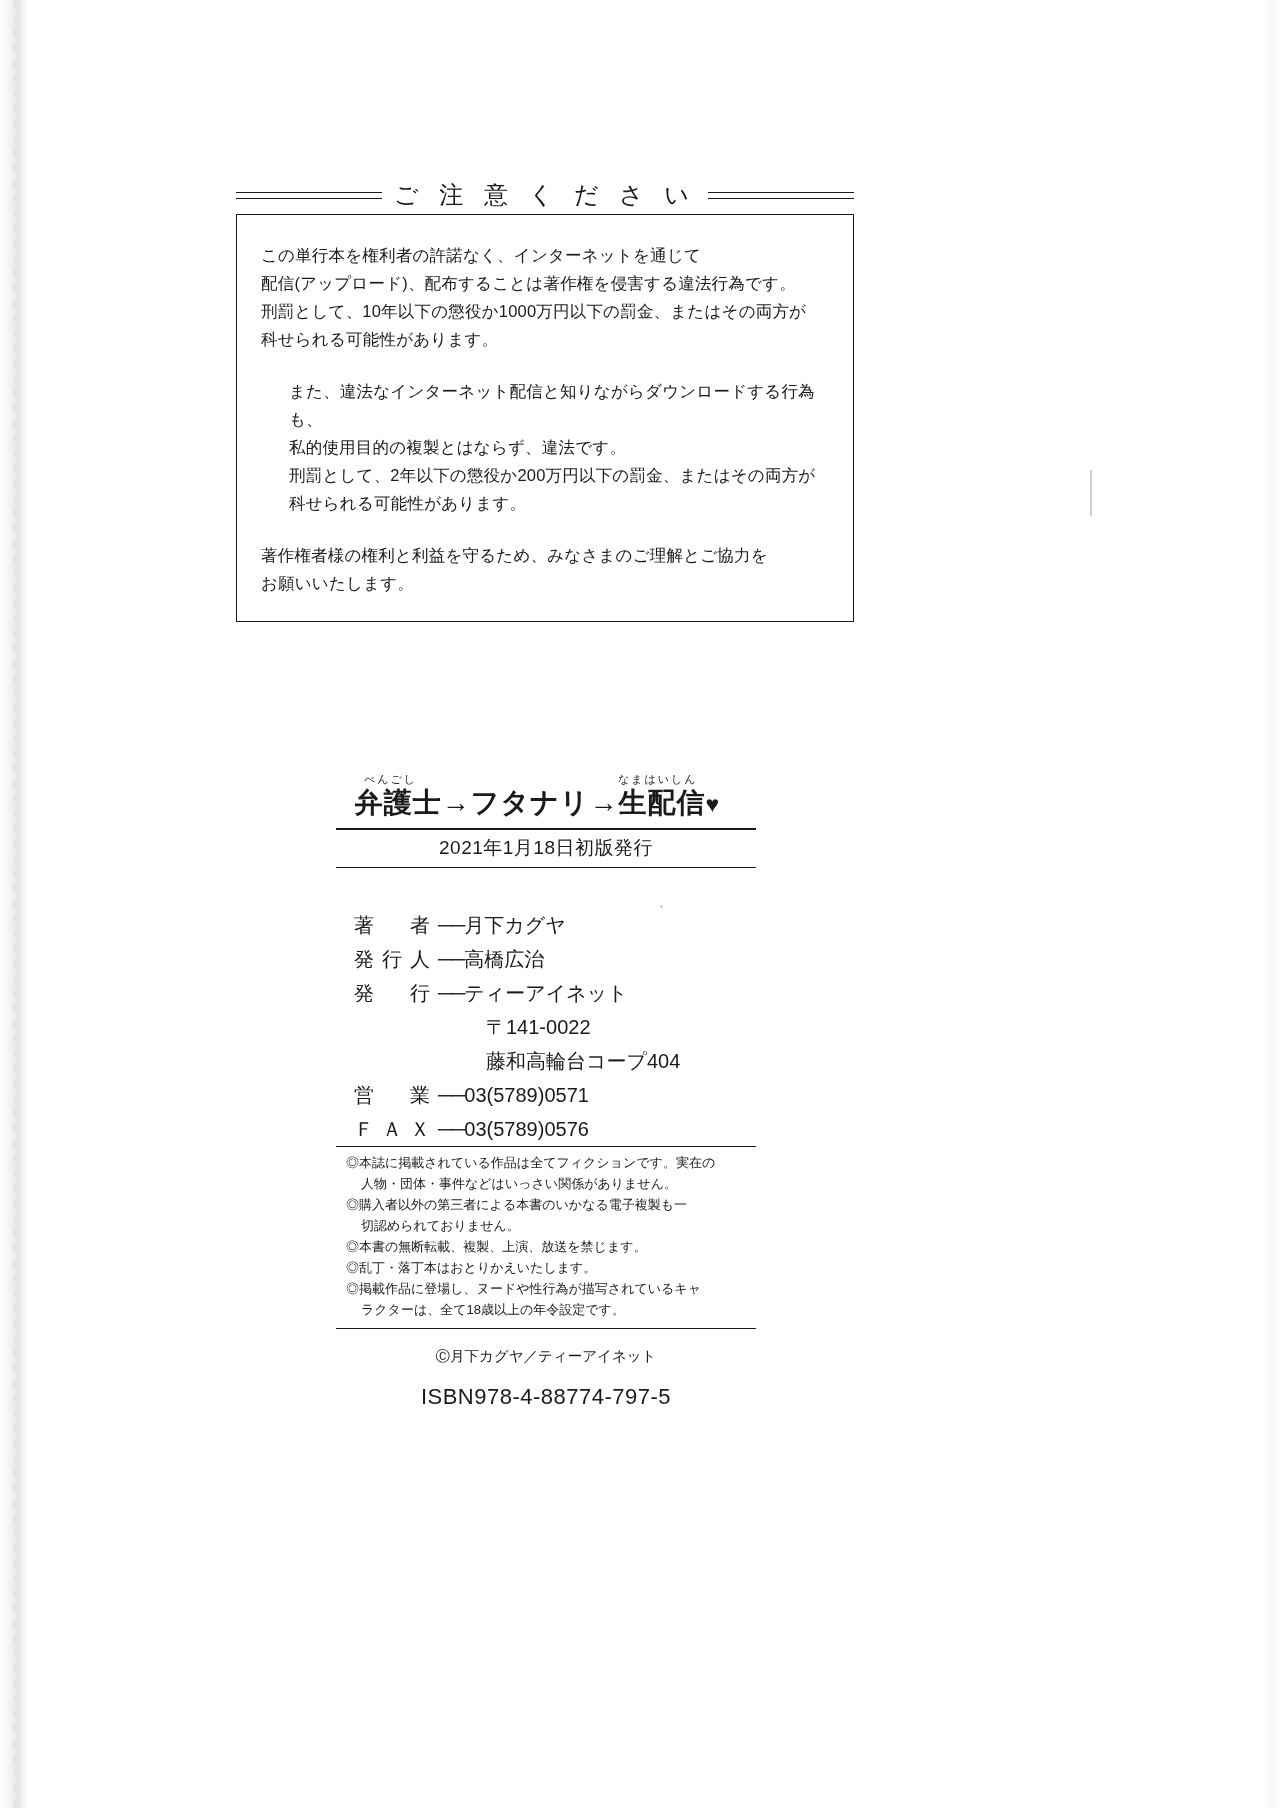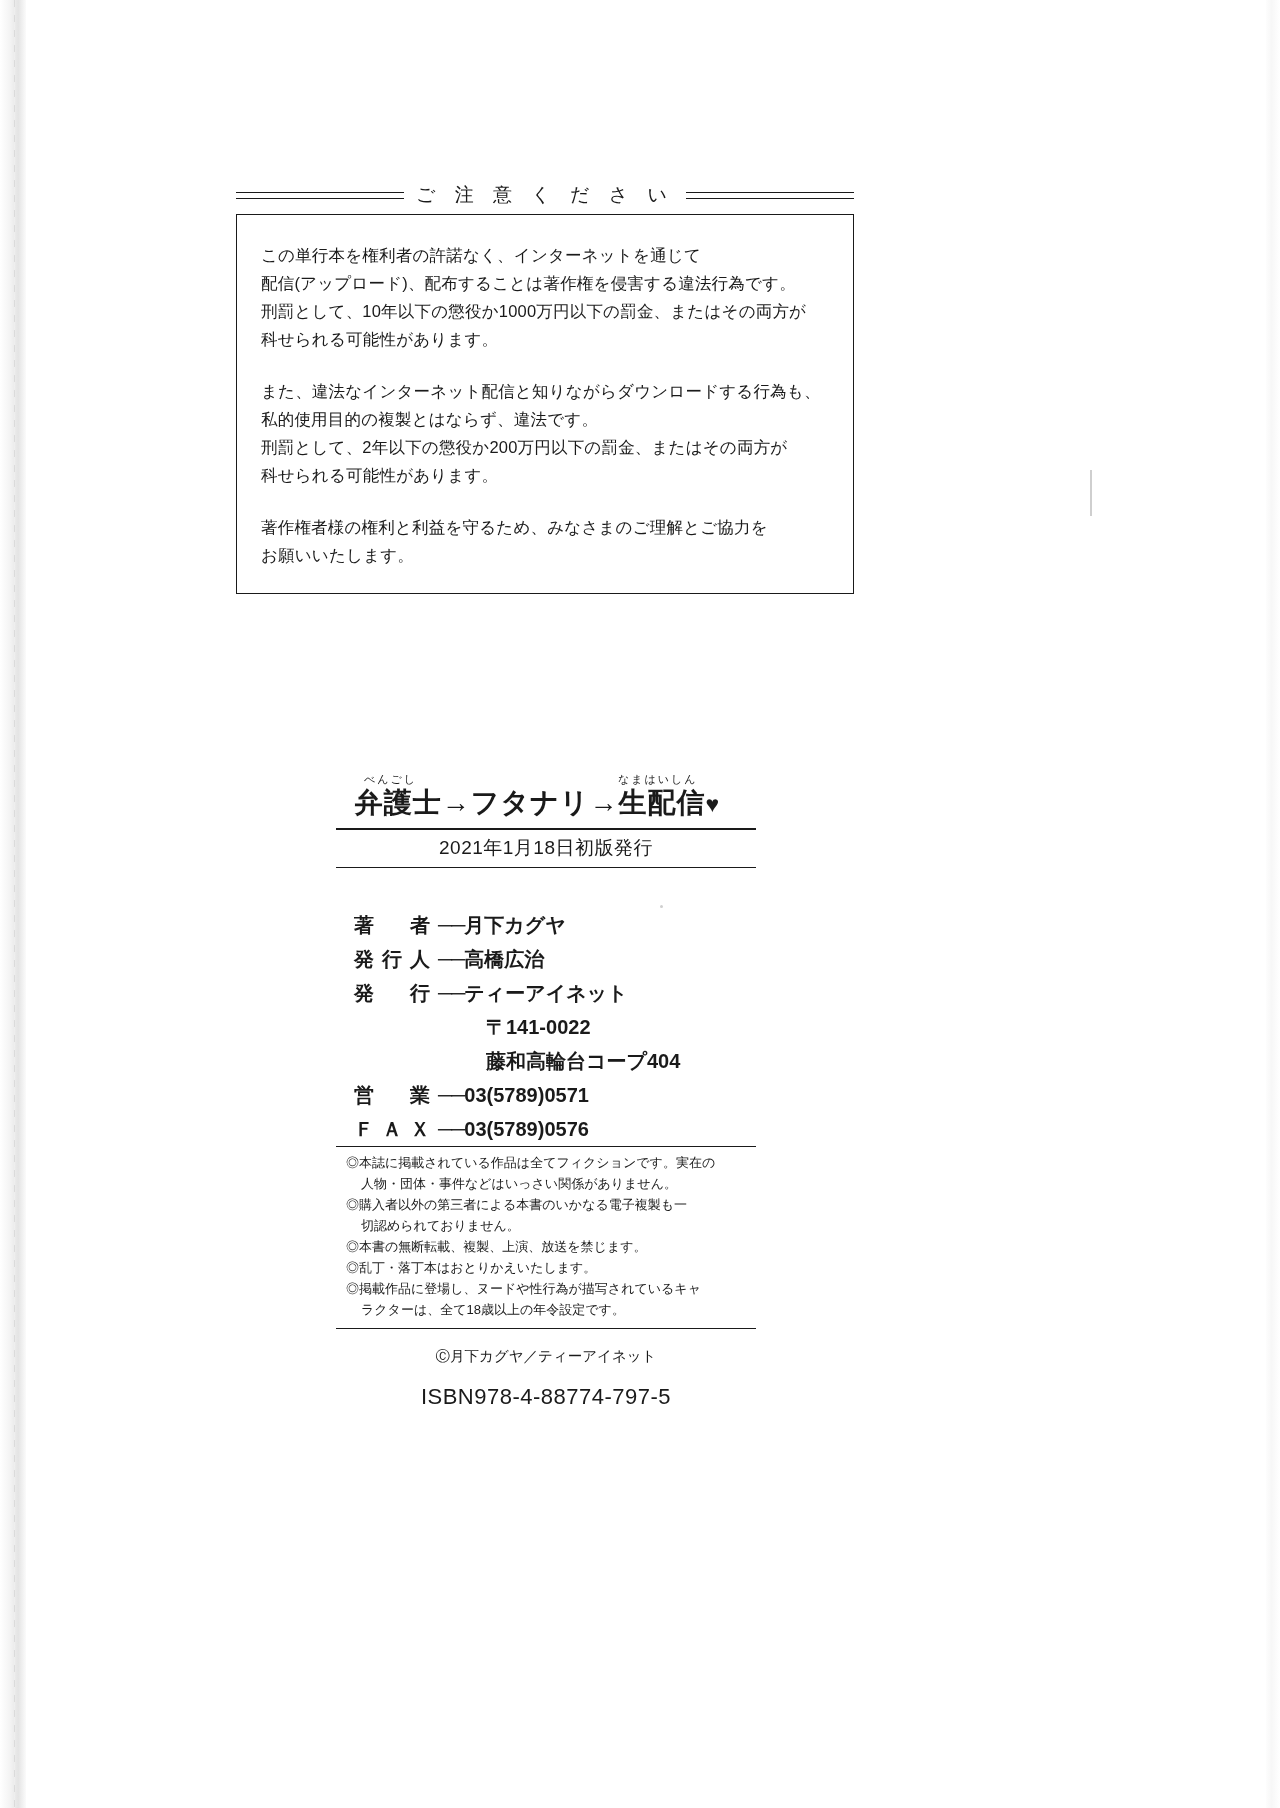--- a/index.html
+++ b/index.html
@@ -54,21 +54,21 @@
     margin-bottom: 8px;
   }
   .rule-double {
     flex: 1;
     height: 5px;
     border-top: 1.6px solid #1a1a1a;
     border-bottom: 1.6px solid #1a1a1a;
   }
   .notice-title {
     font-family: "Liberation Sans", sans-serif;
-    font-size: 19px;
+    font-size: 24px;
     letter-spacing: 7px;
     white-space: nowrap;
     padding: 0 2px;
   }
   .notice-body {
     border: 1.6px solid #1a1a1a;
     padding: 26px 24px 24px 24px;
     min-height: 334px;
     box-sizing: border-box;
   }
@@ -125,21 +125,20 @@
     letter-spacing: .5px;
   }
 
   .credits {
     margin-top: 40px;
     font-family: "Liberation Sans", sans-serif;
     font-size: 20px;
     line-height: 34px;
     text-align: left;
     padding-left: 18px;
-    font-weight: bold;
   }
   .credit-line { white-space: nowrap; }
   .credit-label { display: inline-block; letter-spacing: 8px; }
   .dash { letter-spacing: -1px; }
   .credit-indent { padding-left: 132px; white-space: nowrap; }
 
   .fineprint {
     border-top: 1.4px solid #1a1a1a;
     padding-top: 6px;
     text-align: left;
@@ -179,21 +178,21 @@
   <div class="notice-title-row">
     <span class="rule-double"></span>
     <span class="notice-title">ご 注 意 く だ さ い</span>
     <span class="rule-double"></span>
   </div>
   <div class="notice-body">
     <p class="notice-p" style="white-space:pre-line;">この単行本を権利者の許諾なく、インターネットを通じて
 配信(アップロード)、配布することは著作権を侵害する違法行為です。
 刑罰として、10年以下の懲役か1000万円以下の罰金、またはその両方が
 科せられる可能性があります。</p>
-    <p class="notice-p" style="white-space:pre-line;">また、違法なインターネット配信と知りながらダウンロードする行為も、
+    <p class="notice-p" style="white-space:pre-line;margin-left:28px;">また、違法なインターネット配信と知りながらダウンロードする行為も、
 私的使用目的の複製とはならず、違法です。
 刑罰として、2年以下の懲役か200万円以下の罰金、またはその両方が
 科せられる可能性があります。</p>
     <p class="notice-p" style="white-space:pre-line;">著作権者様の権利と利益を守るため、みなさまのご理解とご協力を
 お願いいたします。</p>
   </div>
 </section>
 
 <section class="colophon">
 

